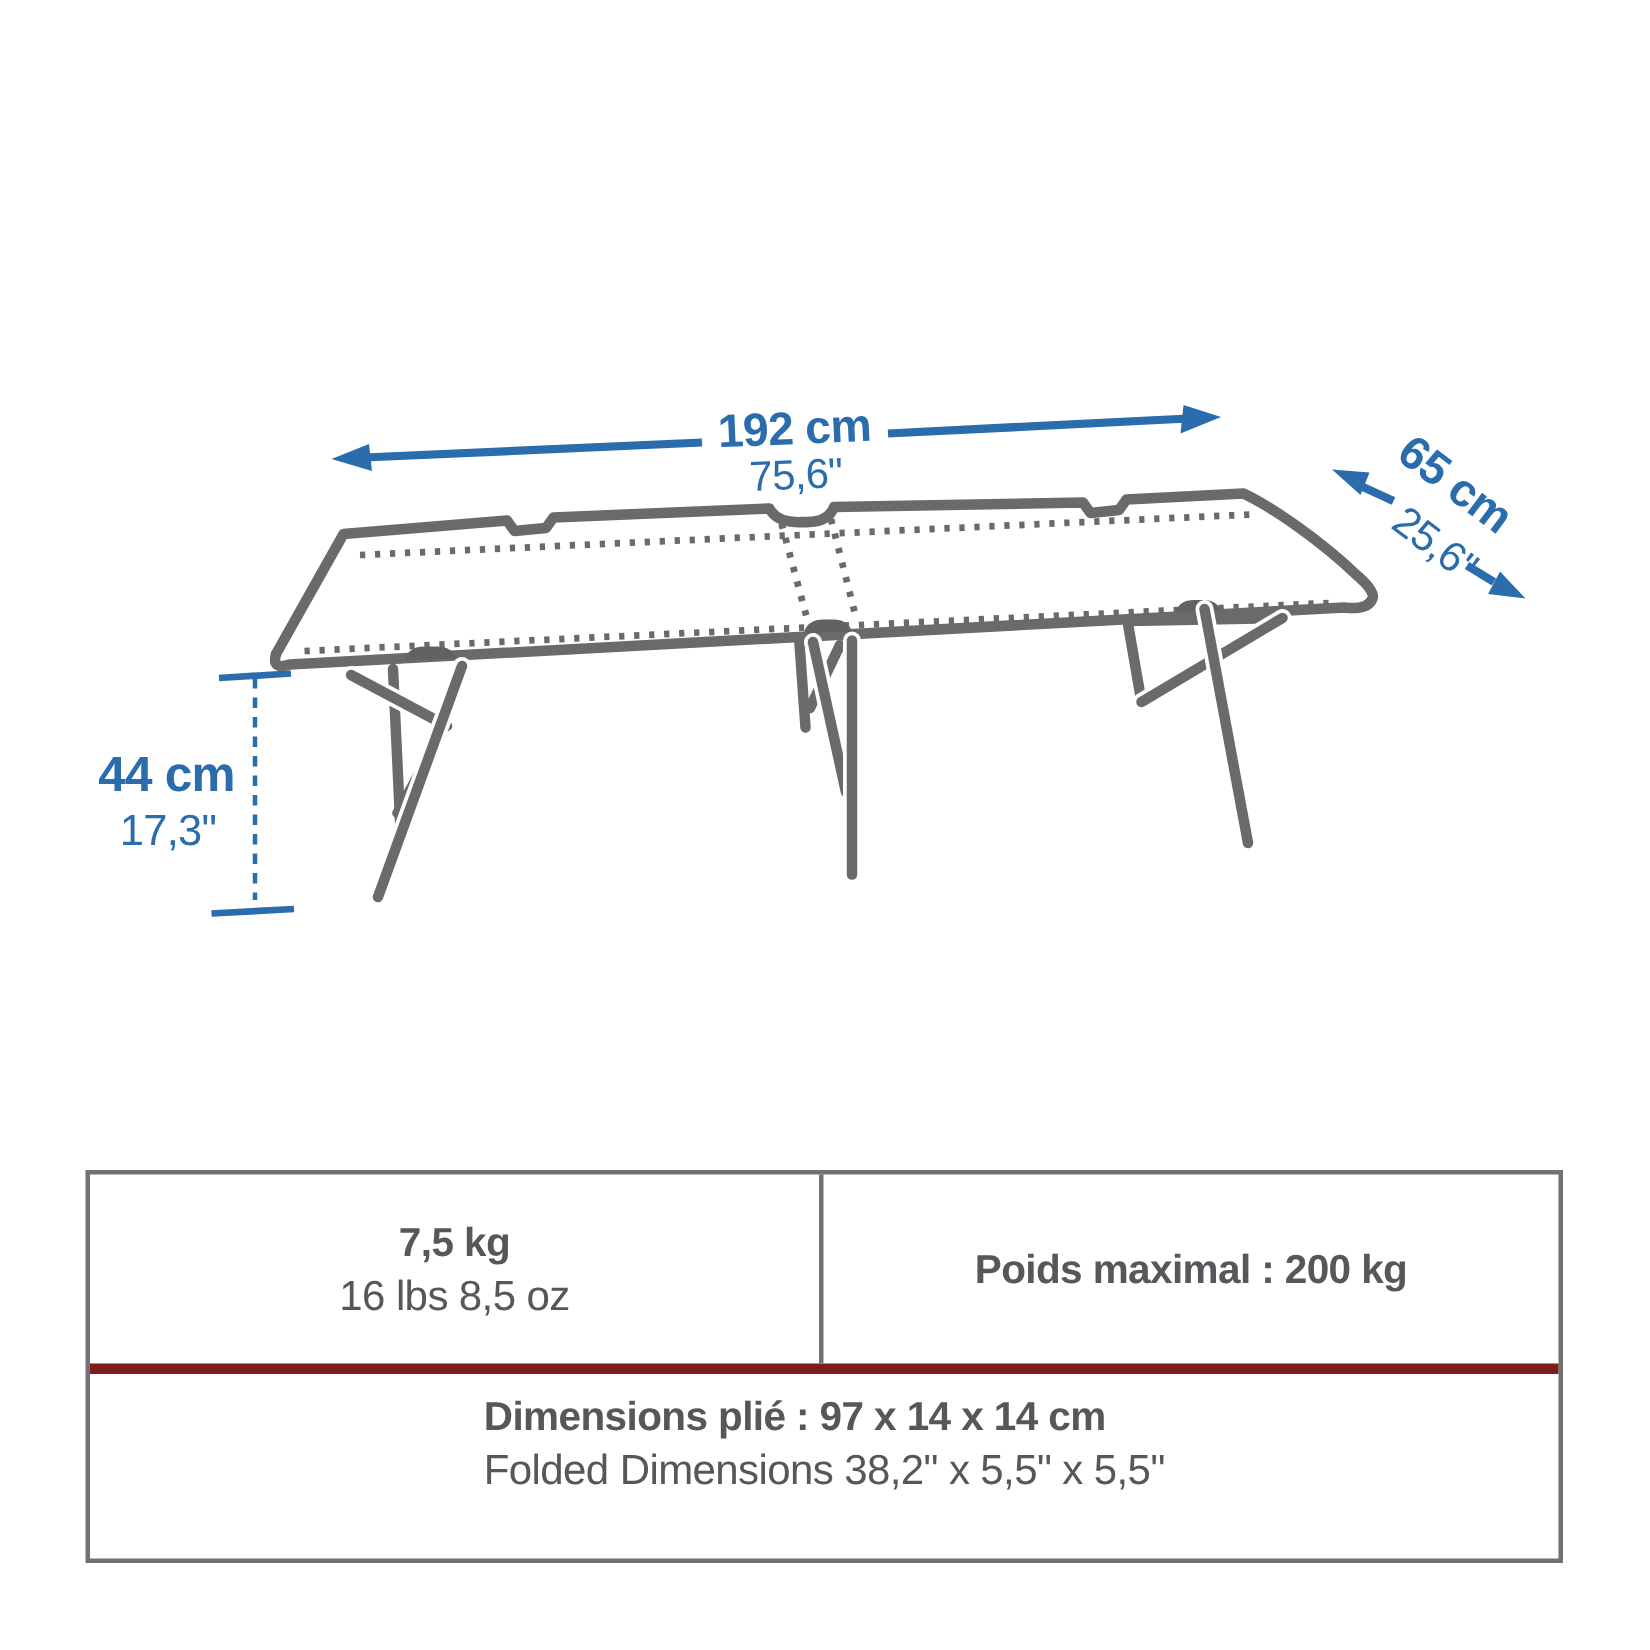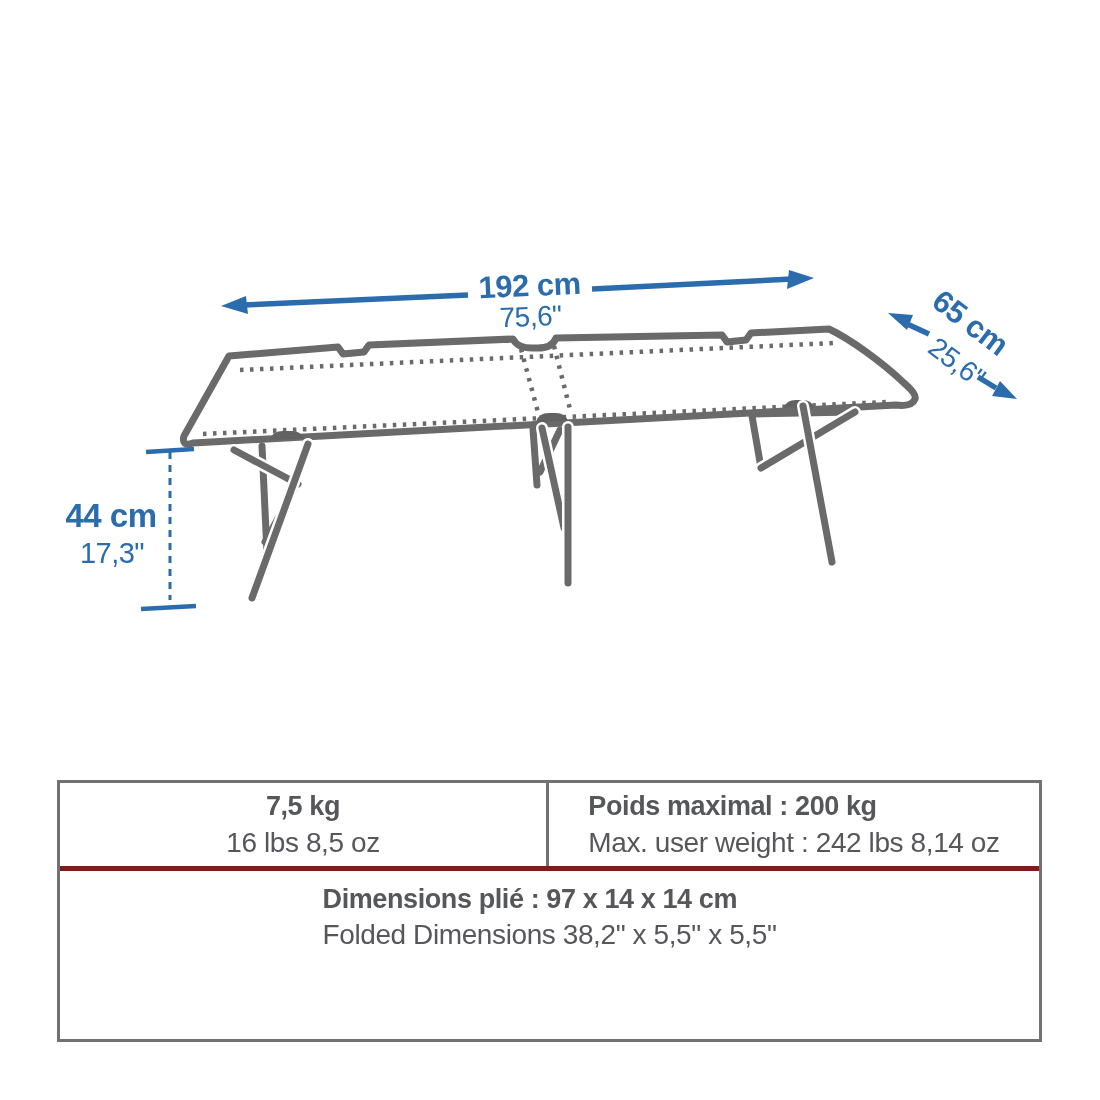--- a/index.html
+++ b/index.html
@@ -4,21 +4,21 @@
 <style>
   html,body{margin:0;padding:0;background:#ffffff;}
   .page{position:relative;width:1100px;height:1100px;background:#fff;overflow:hidden;
         font-family:"Liberation Sans", sans-serif;}
   .diagram-svg{position:absolute;left:0;top:0;}
   .dim-bold{font-weight:bold;letter-spacing:-0.5px;}
   .dim-reg{font-weight:normal;letter-spacing:-0.5px;}
 
   .spec-table{position:absolute;left:57px;top:780px;width:985px;height:262px;
       box-sizing:border-box;border:3px solid #717173;color:#56575b;}
-  .spec-row-top{display:flex;height:88px;border-bottom:5px solid #7f1d1d;box-sizing:border-box;}
+  .spec-row-top{display:flex;height:133px;border-bottom:7px solid #7f1d1d;box-sizing:border-box;}
   .spec-cell-weight{width:489px;box-sizing:border-box;border-right:3px solid #717173;
       display:flex;flex-direction:column;align-items:center;justify-content:center;}
   .spec-cell-max{flex:1;display:flex;align-items:center;justify-content:center;}
   .spec-row-bottom{height:92px;display:flex;align-items:center;justify-content:center;}
   .block-left{text-align:left;}
   .block-center{text-align:center;}
   .metric-line{font-size:27px;font-weight:bold;letter-spacing:-0.4px;line-height:1.35;}
   .imperial-line{font-size:28px;font-weight:normal;letter-spacing:-0.4px;line-height:1.3;}
 </style>
 </head>
@@ -104,21 +104,20 @@
     <div class="spec-row-top">
       <div class="spec-cell-weight">
         <div class="block-center">
           <div class="metric-line">7,5 kg</div>
           <div class="imperial-line">16 lbs 8,5 oz</div>
         </div>
       </div>
       <div class="spec-cell-max">
         <div class="block-left">
           <div class="metric-line">Poids maximal : 200 kg</div>
-          <div class="imperial-line">Max. user weight : 242 lbs 8,14 oz</div>
         </div>
       </div>
     </div>
     <div class="spec-row-bottom">
       <div class="block-left">
         <div class="metric-line">Dimensions plié : 97 x 14 x 14 cm</div>
         <div class="imperial-line">Folded Dimensions 38,2" x 5,5" x 5,5"</div>
       </div>
     </div>
   </div>

